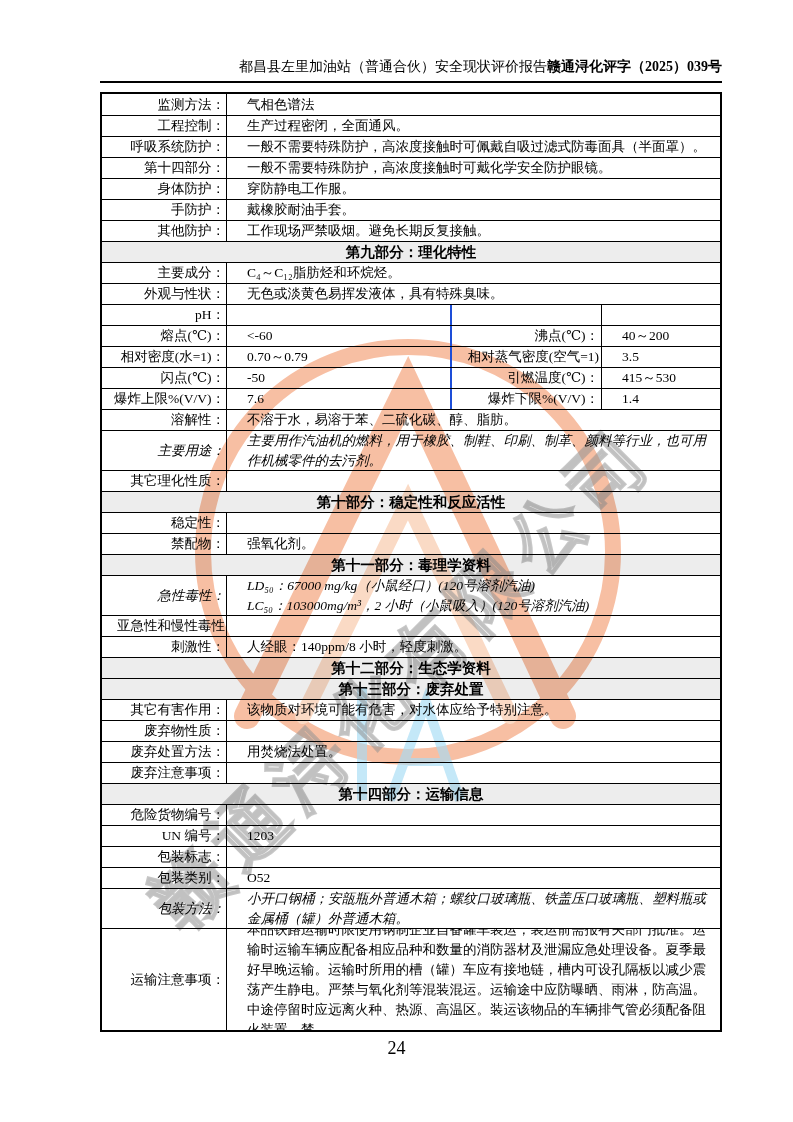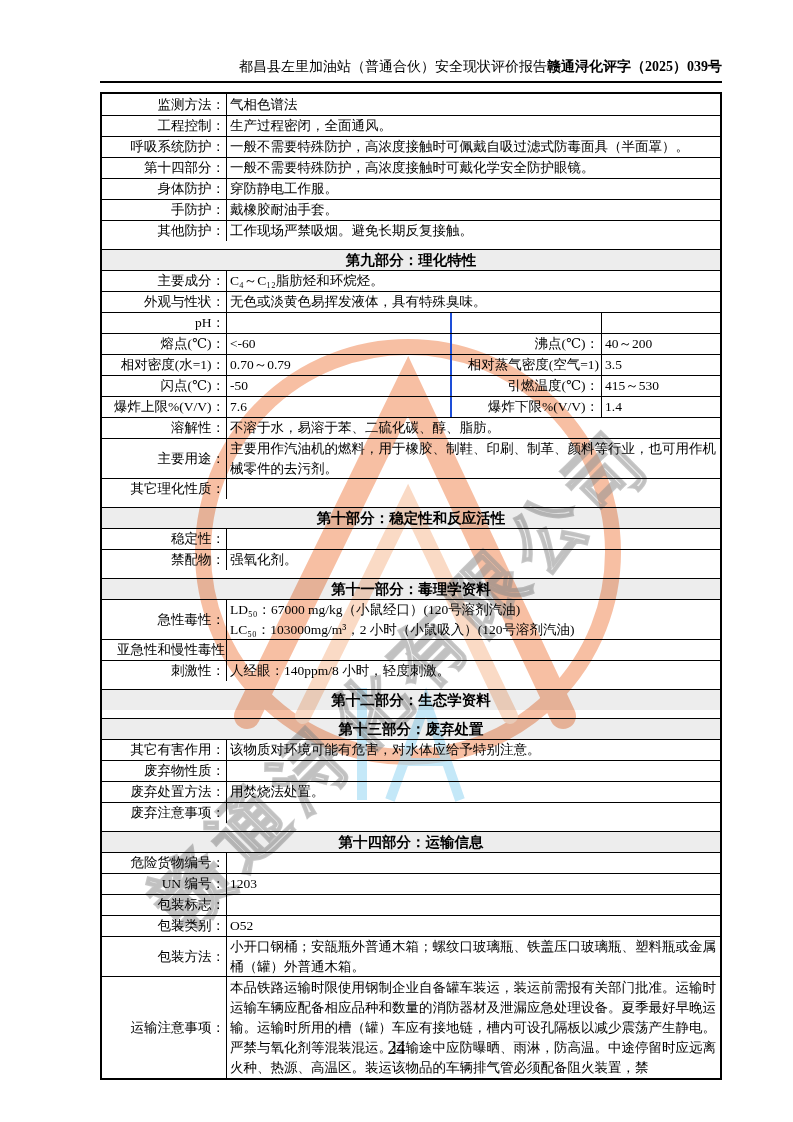--- a/index.html
+++ b/index.html
@@ -26,29 +26,29 @@
   .hdr-right{font-weight:bold;}
   
   .tbl{
     position:absolute;left:100px;top:92px;width:622px;z-index:1;
     border:2px solid #000;box-sizing:border-box;
     font-size:13.5px;line-height:20px;
   }
   .tr{display:flex;border-top:1px solid #000;box-sizing:border-box;}
   .tr:first-child{border-top:none;}
   .r1{height:21px;}
-  .r2{height:40px;}
+  .r2{height:40px;font-style:italic;}
   .r5{height:102px;}
   .td{display:flex;align-items:center;box-sizing:border-box;overflow:hidden;}
   .lbl{width:124px;justify-content:flex-end;text-align:left;padding-right:1px;flex:none;}
-  .val{flex:1;border-left:1px solid #000;padding-left:3px;padding-right:2px;
+  .val{flex:1;border-left:1px solid #000;padding-left:20px;padding-right:2px;
        white-space:pre-line;justify-content:flex-start;text-align:left;}
   .v4{width:224px;flex:none;}
   .l4{width:151px;border-left:2px solid #1d4ed8;justify-content:flex-end;text-align:right;padding-right:2px;flex:none;}
-  .sec{background:rgba(0,0,0,0.07);margin-top:8px;}
+  .sec{background:rgba(0,0,0,0.07);}
   .sect{flex:1;justify-content:center;font-weight:bold;font-size:14.5px;}
   
   .footer{position:absolute;left:0;top:1038px;width:793px;text-align:center;
           font-size:18px;z-index:1;}
 </style>
 </head>
 <body>
 
 <svg class="wm-svg" width="793" height="1122" viewBox="0 0 793 1122">
   <g opacity="0.5">

